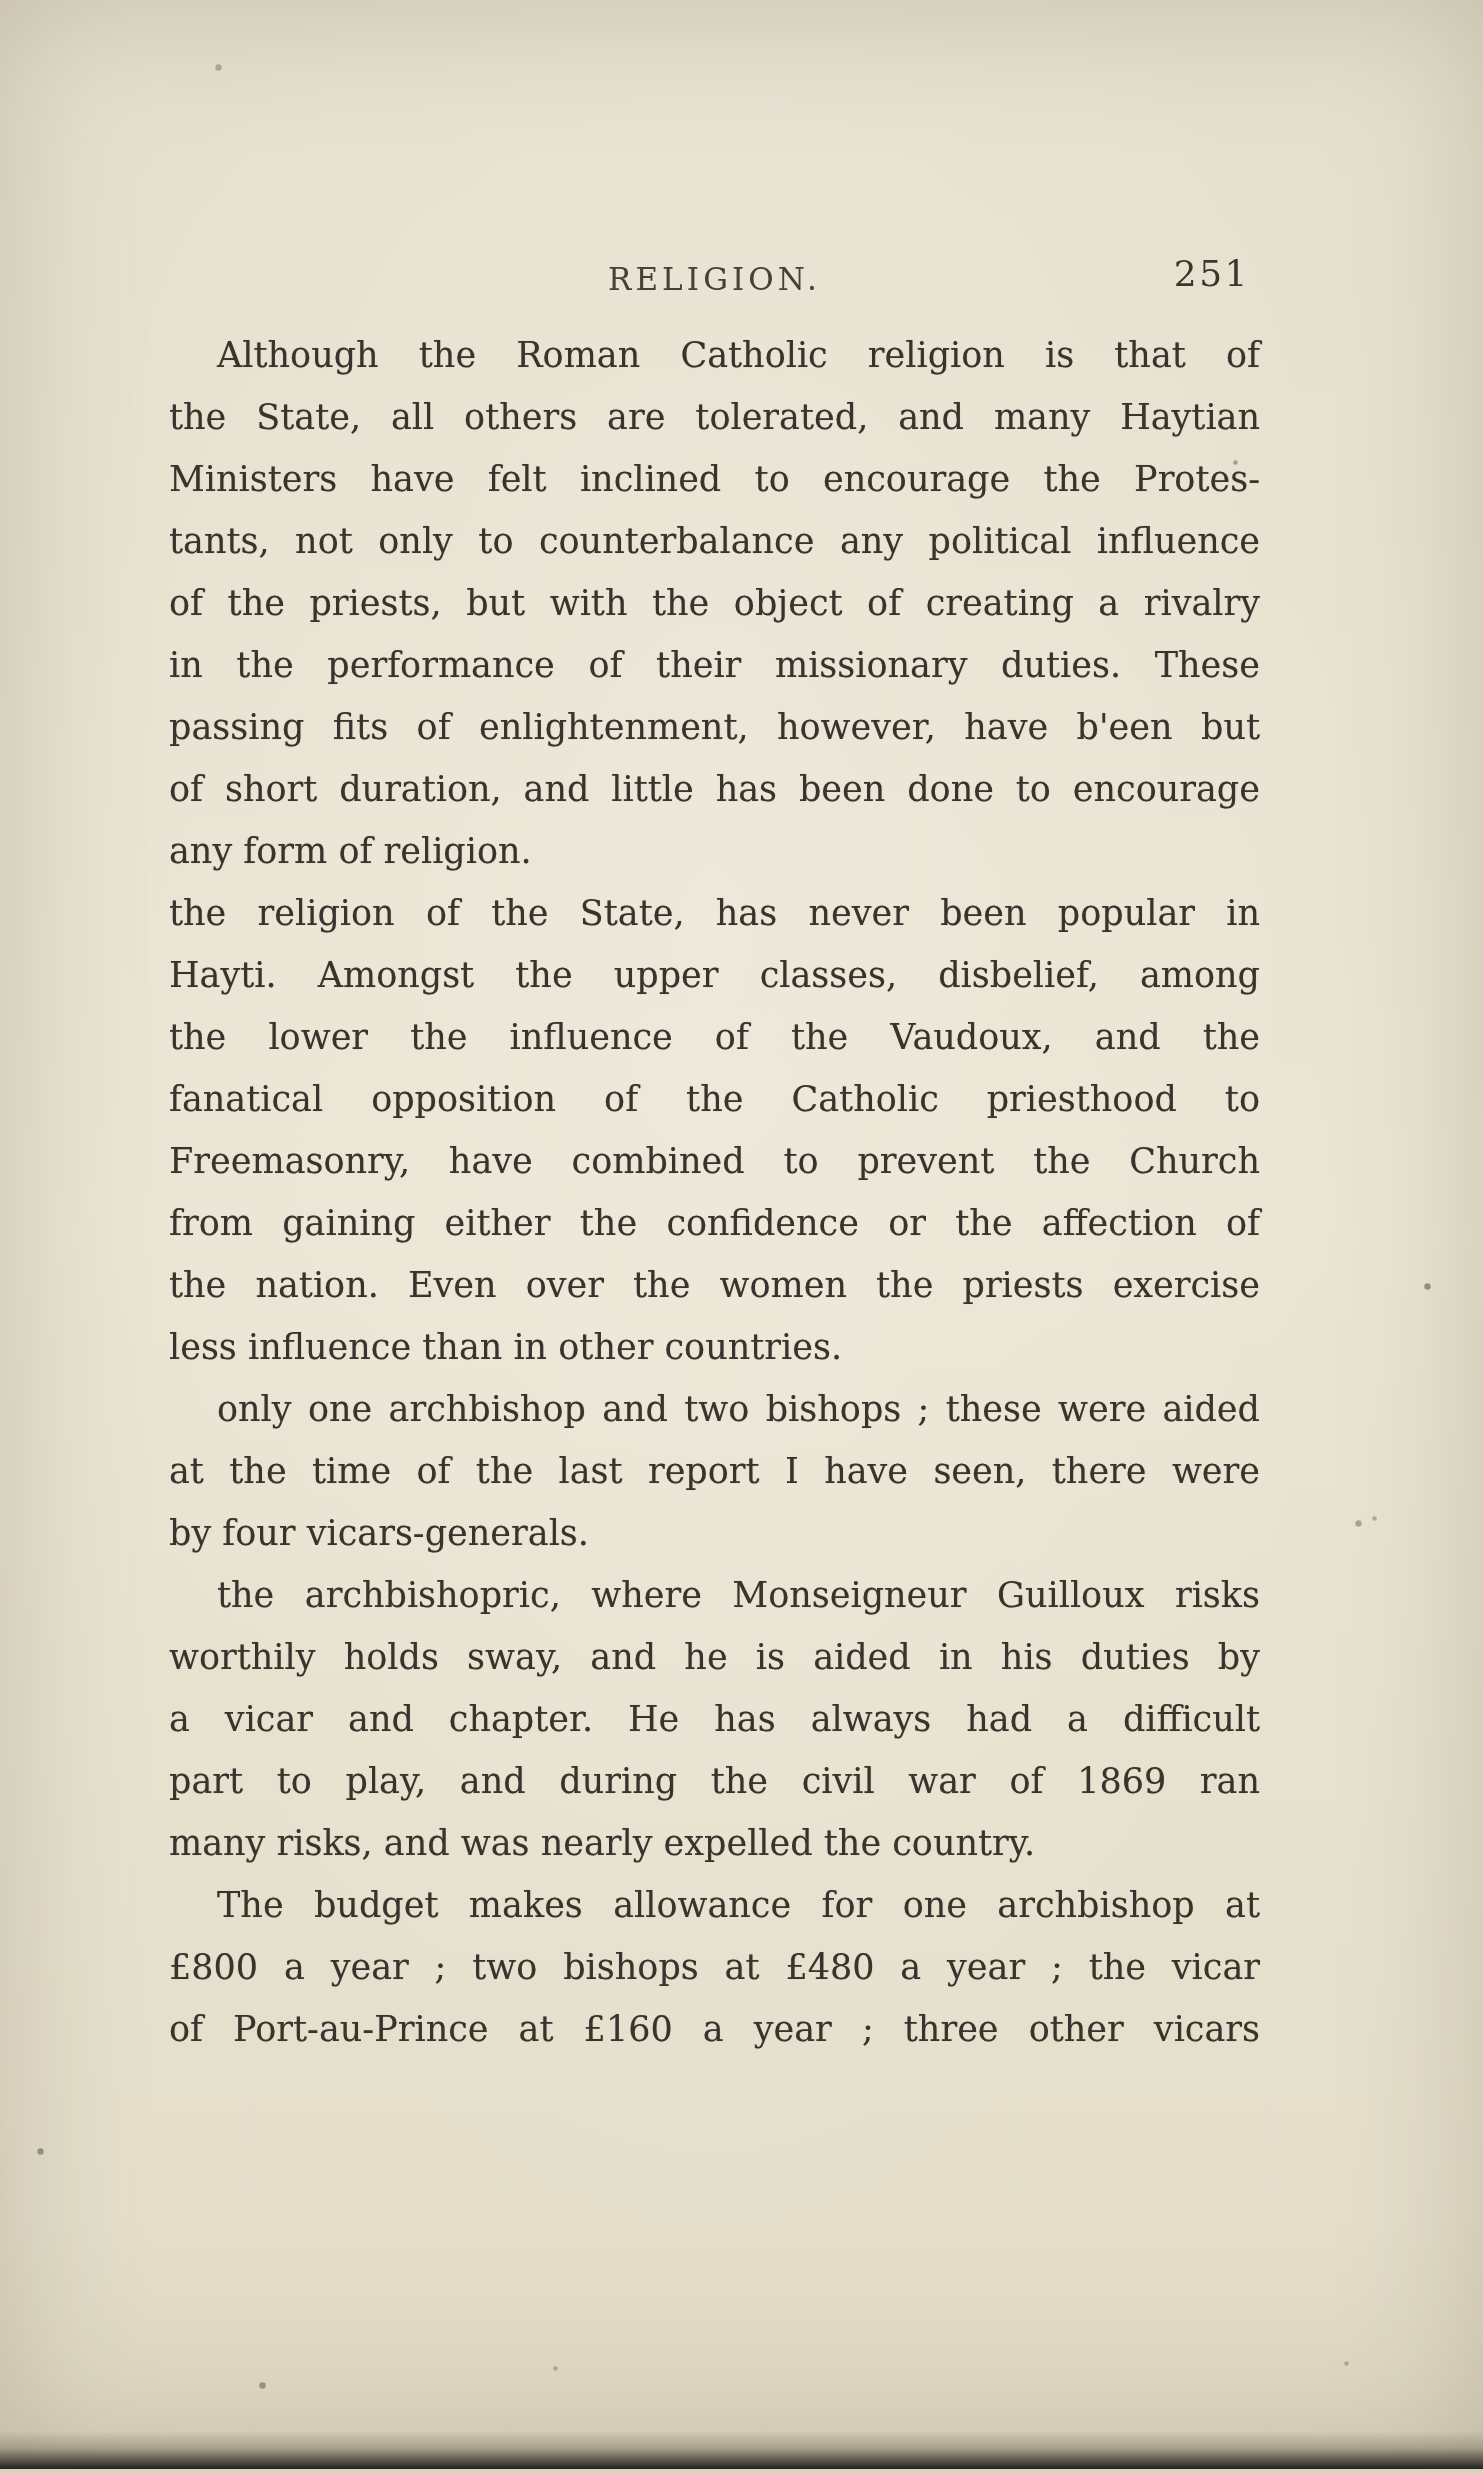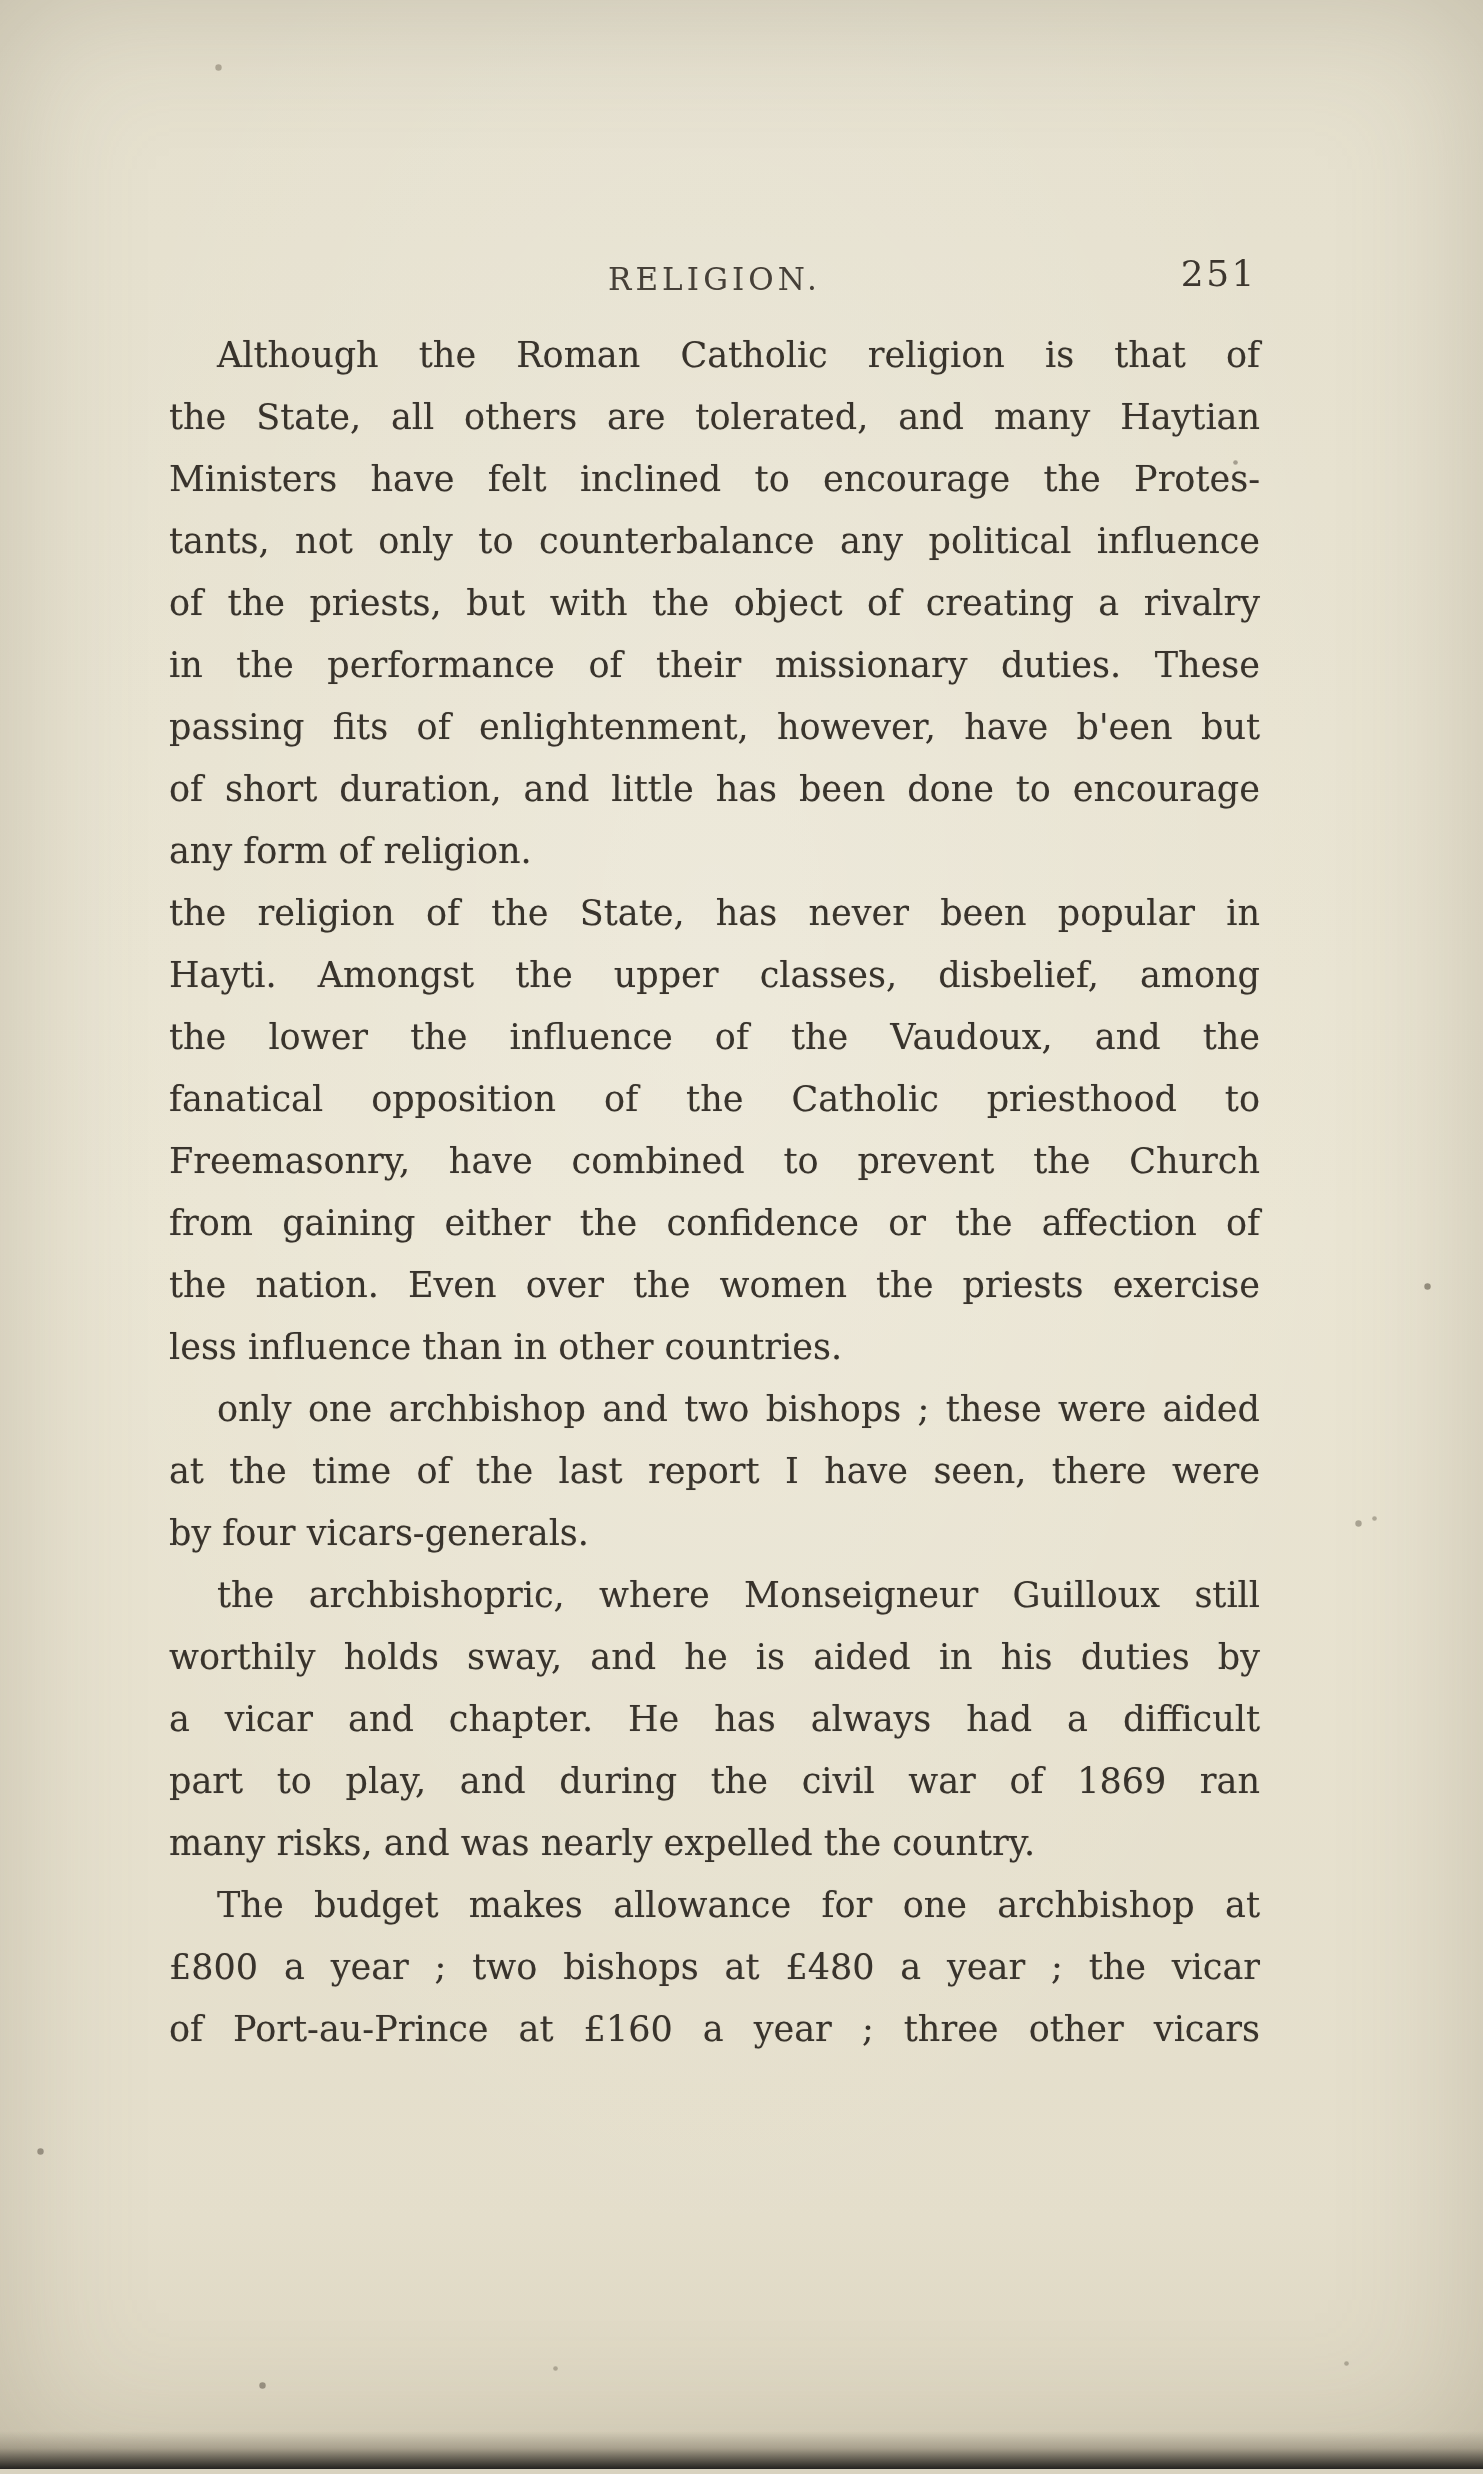--- a/index.html
+++ b/index.html
@@ -32,21 +32,21 @@
     left: 0;
     right: 0;
     top: 3.3px;
     text-align: center;
     font-size: 31px;
     letter-spacing: 4.1px;
     color: #464038;
   }
   .page-number {
     position: absolute;
-    right: 3px;
+    right: 10px;
     top: -5px;
     font-size: 36px;
     letter-spacing: 2.5px;
     color: #3c362e;
     text-align: right;
   }
   .text-block {
     position: absolute;
     left: 169px;
     top: 324px;
@@ -128,21 +128,21 @@
         <div class="line">from gaining either the confidence or the affection of</div>
         <div class="line">the nation. Even over the women the priests exercise</div>
         <div class="line last">less influence than in other countries.</div>
       </div>
       <div class="paragraph indent">
         <div class="line">only one archbishop and two bishops ; these were aided</div>
         <div class="line">at the time of the last report I have seen, there were</div>
         <div class="line last">by four vicars-generals.</div>
       </div>
       <div class="paragraph indent">
-        <div class="line">the archbishopric, where Monseigneur Guilloux still</div>
+        <div class="line">the archbishopric, where Monseigneur Guilloux risks</div>
         <div class="line">worthily holds sway, and he is aided in his duties by</div>
         <div class="line">a vicar and chapter. He has always had a difficult</div>
         <div class="line">part to play, and during the civil war of 1869 ran</div>
         <div class="line last">many risks, and was nearly expelled the country.</div>
       </div>
       <div class="paragraph indent">
         <div class="line">The budget makes allowance for one archbishop at</div>
         <div class="line">£800 a year ; two bishops at £480 a year ; the vicar</div>
         <div class="line">of Port-au-Prince at £160 a year ; three other vicars</div>
       </div>

